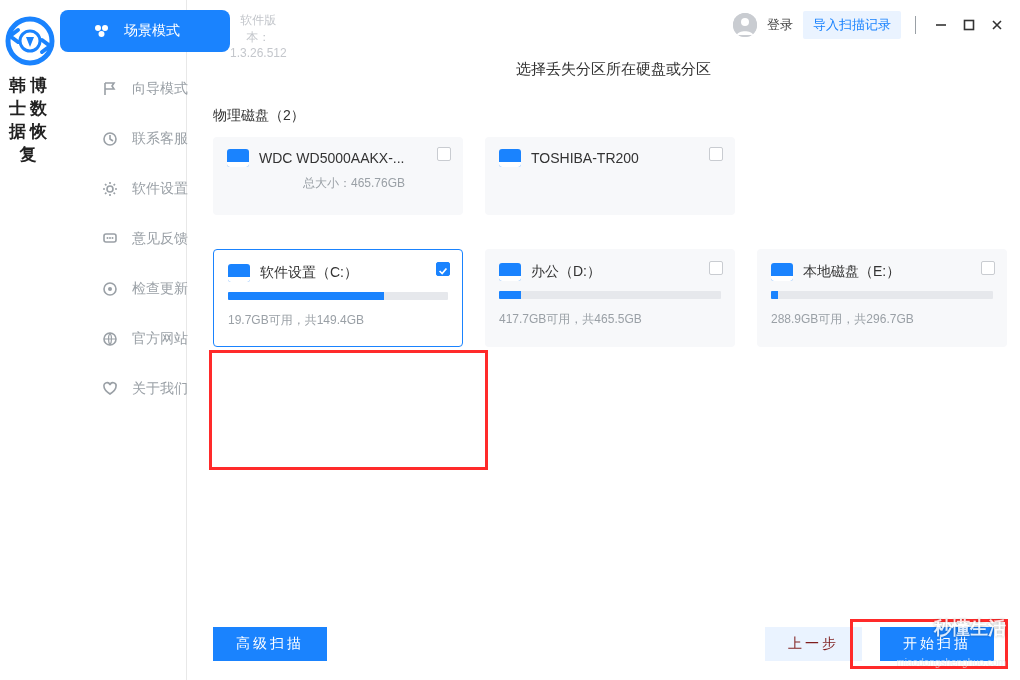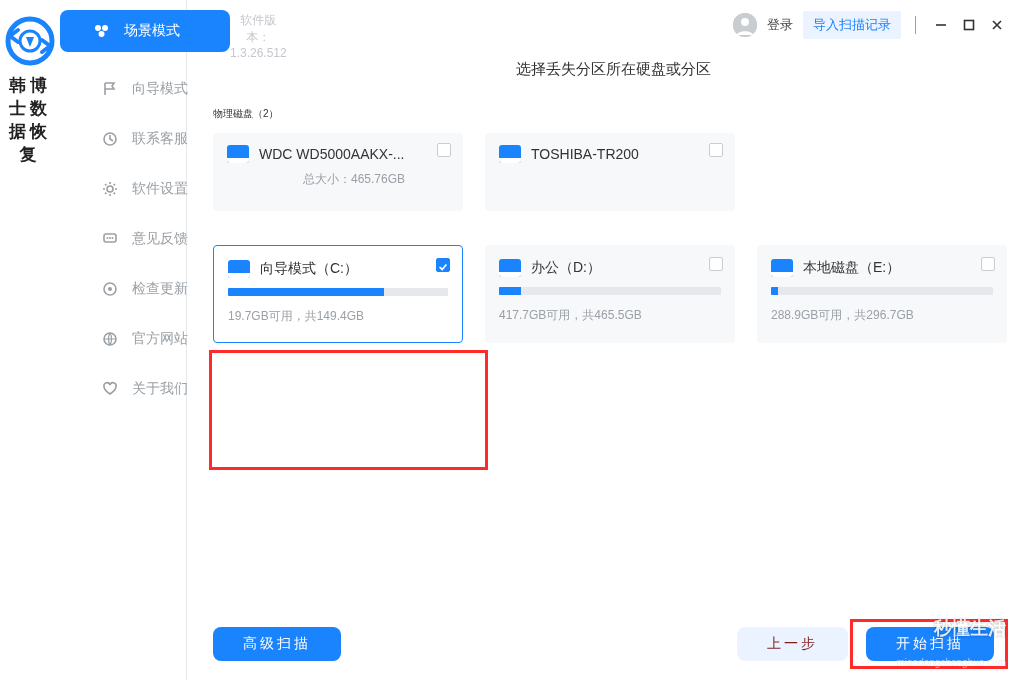--- a/index.html
+++ b/index.html
@@ -25,21 +25,21 @@
   .titlebar { display: flex; align-items: center; justify-content: flex-end; height: 50px; padding-right: 16px; gap: 10px; }
   .avatar { width: 24px; height: 24px; border-radius: 50%; background: #c9ccd1; display: inline-flex; align-items: center; justify-content: center; }
   .login { font-size: 13px; color: #444; }
   .import { color: #1a83fe; font-size: 13px; background: #eaf3ff; padding: 5px 10px; border-radius: 2px; }
   .tb-sep { width: 1px; height: 18px; background: #9aa0a6; margin: 0 4px; }
   .win-ctl { display: inline-flex; gap: 14px; margin-left: 4px; }
   .win-ctl span { width: 14px; height: 14px; display: inline-flex; align-items: center; justify-content: center; cursor: pointer; }
 
   .content { flex: 1; padding: 10px 6px 0 26px; }
   .page-title { text-align: center; font-size: 15px; color: #333; margin-bottom: 28px; }
-  .section-label { font-size: 10px; color: #333; margin-bottom: 12px; }
+  .section-label { font-size: 14px; color: #333; margin-bottom: 12px; }
 
   .disk-row { display: flex; gap: 22px; margin-bottom: 34px; text-align: center; }
   .disk-card { width: 250px; height: 78px; background: #f7f8fa; border-radius: 4px; padding: 12px 14px; position: relative; }
   .disk-card .chk { position: absolute; top: 10px; right: 12px; width: 14px; height: 14px; border: 1px solid #c9ccd1; border-radius: 2px; background: #fff; }
   .disk-card .top { display: flex; align-items: center; gap: 10px; }
   .hdd-icon { width: 22px; height: 18px; border-radius: 3px; background: #1a83fe; position: relative; }
   .hdd-icon::after { content: ""; position: absolute; left: 0; right: 0; bottom: 0; height: 5px; background: #fff; border-radius: 0 0 3px 3px; }
   .disk-name { font-size: 14px; color: #333; }
   .disk-sub { font-size: 12px; color: #9aa0a6; margin-top: 8px; margin-left: 32px; }
 
@@ -52,21 +52,21 @@
   .part-name { font-size: 14px; color: #333; }
   .bar { height: 8px; background: #e6e8ec; margin-top: 10px; border-radius: 1px; overflow: hidden; }
   .bar-fill { height: 100%; background: #1a83fe; }
   .part-sub { font-size: 12px; color: #9aa0a6; margin-top: 12px; }
 
   .highlight-box { position: absolute; border: 3px solid #ff2a2a; pointer-events: none; }
   .hl1 { left: 209px; top: 350px; width: 279px; height: 120px; }
   .hl2 { left: 850px; top: 619px; width: 158px; height: 50px; }
 
   .footer { height: 72px; display: flex; align-items: center; padding: 0 26px; gap: 18px; }
-  .btn { height: 34px; padding: 0 30px; font-size: 14px; border-radius: 8px; display: inline-flex; align-items: center; justify-content: center; cursor: pointer; letter-spacing: 3px; }
+  .btn { height: 34px; padding: 0 23px; font-size: 14px; border-radius: 0; display: inline-flex; align-items: center; justify-content: center; cursor: pointer; letter-spacing: 3px; }
   .btn-primary { background: #1a83fe; color: #fff; }
   .btn-ghost { background: #eaf3ff; color: #7f1d1d; }
   .spacer { flex: 1; }
 
   .watermark { position: absolute; right: 14px; bottom: 40px; font-size: 18px; font-weight: 700; color: #fff; text-shadow: 0 0 3px rgba(0,0,0,.4); opacity: .85; pointer-events: none; }
   .watermark-sub { position: absolute; right: 14px; bottom: 12px; font-size: 10px; color: #e6e8ec; opacity: .7; pointer-events: none; }
 
   .chk svg { width: 100%; height: 100%; }
 </style>
 </head>
@@ -221,21 +221,21 @@
         </div>
       </div>
 
       <div class="part-row">
         <div class="part-card selected">
           <span class="chk"><svg viewBox="0 0 14 14">
                 <path d="M3 7l3 3 5-6" stroke="#fff" stroke-width="2" fill="none"></path>
               </svg></span>
           <div class="top">
             <span class="hdd-icon"></span>
-            <span class="part-name">向导模式（C:）</span>
+            <span class="part-name">软件设置（C:）</span>
           </div>
           <div class="bar">
               <div class="bar-fill" style="width: 71%;"></div>
             </div>
           <div class="part-sub">19.7GB可用，共149.4GB</div>
         </div>
         <div class="part-card">
           <span class="chk"></span>
           <div class="top">
             <span class="hdd-icon"></span>

